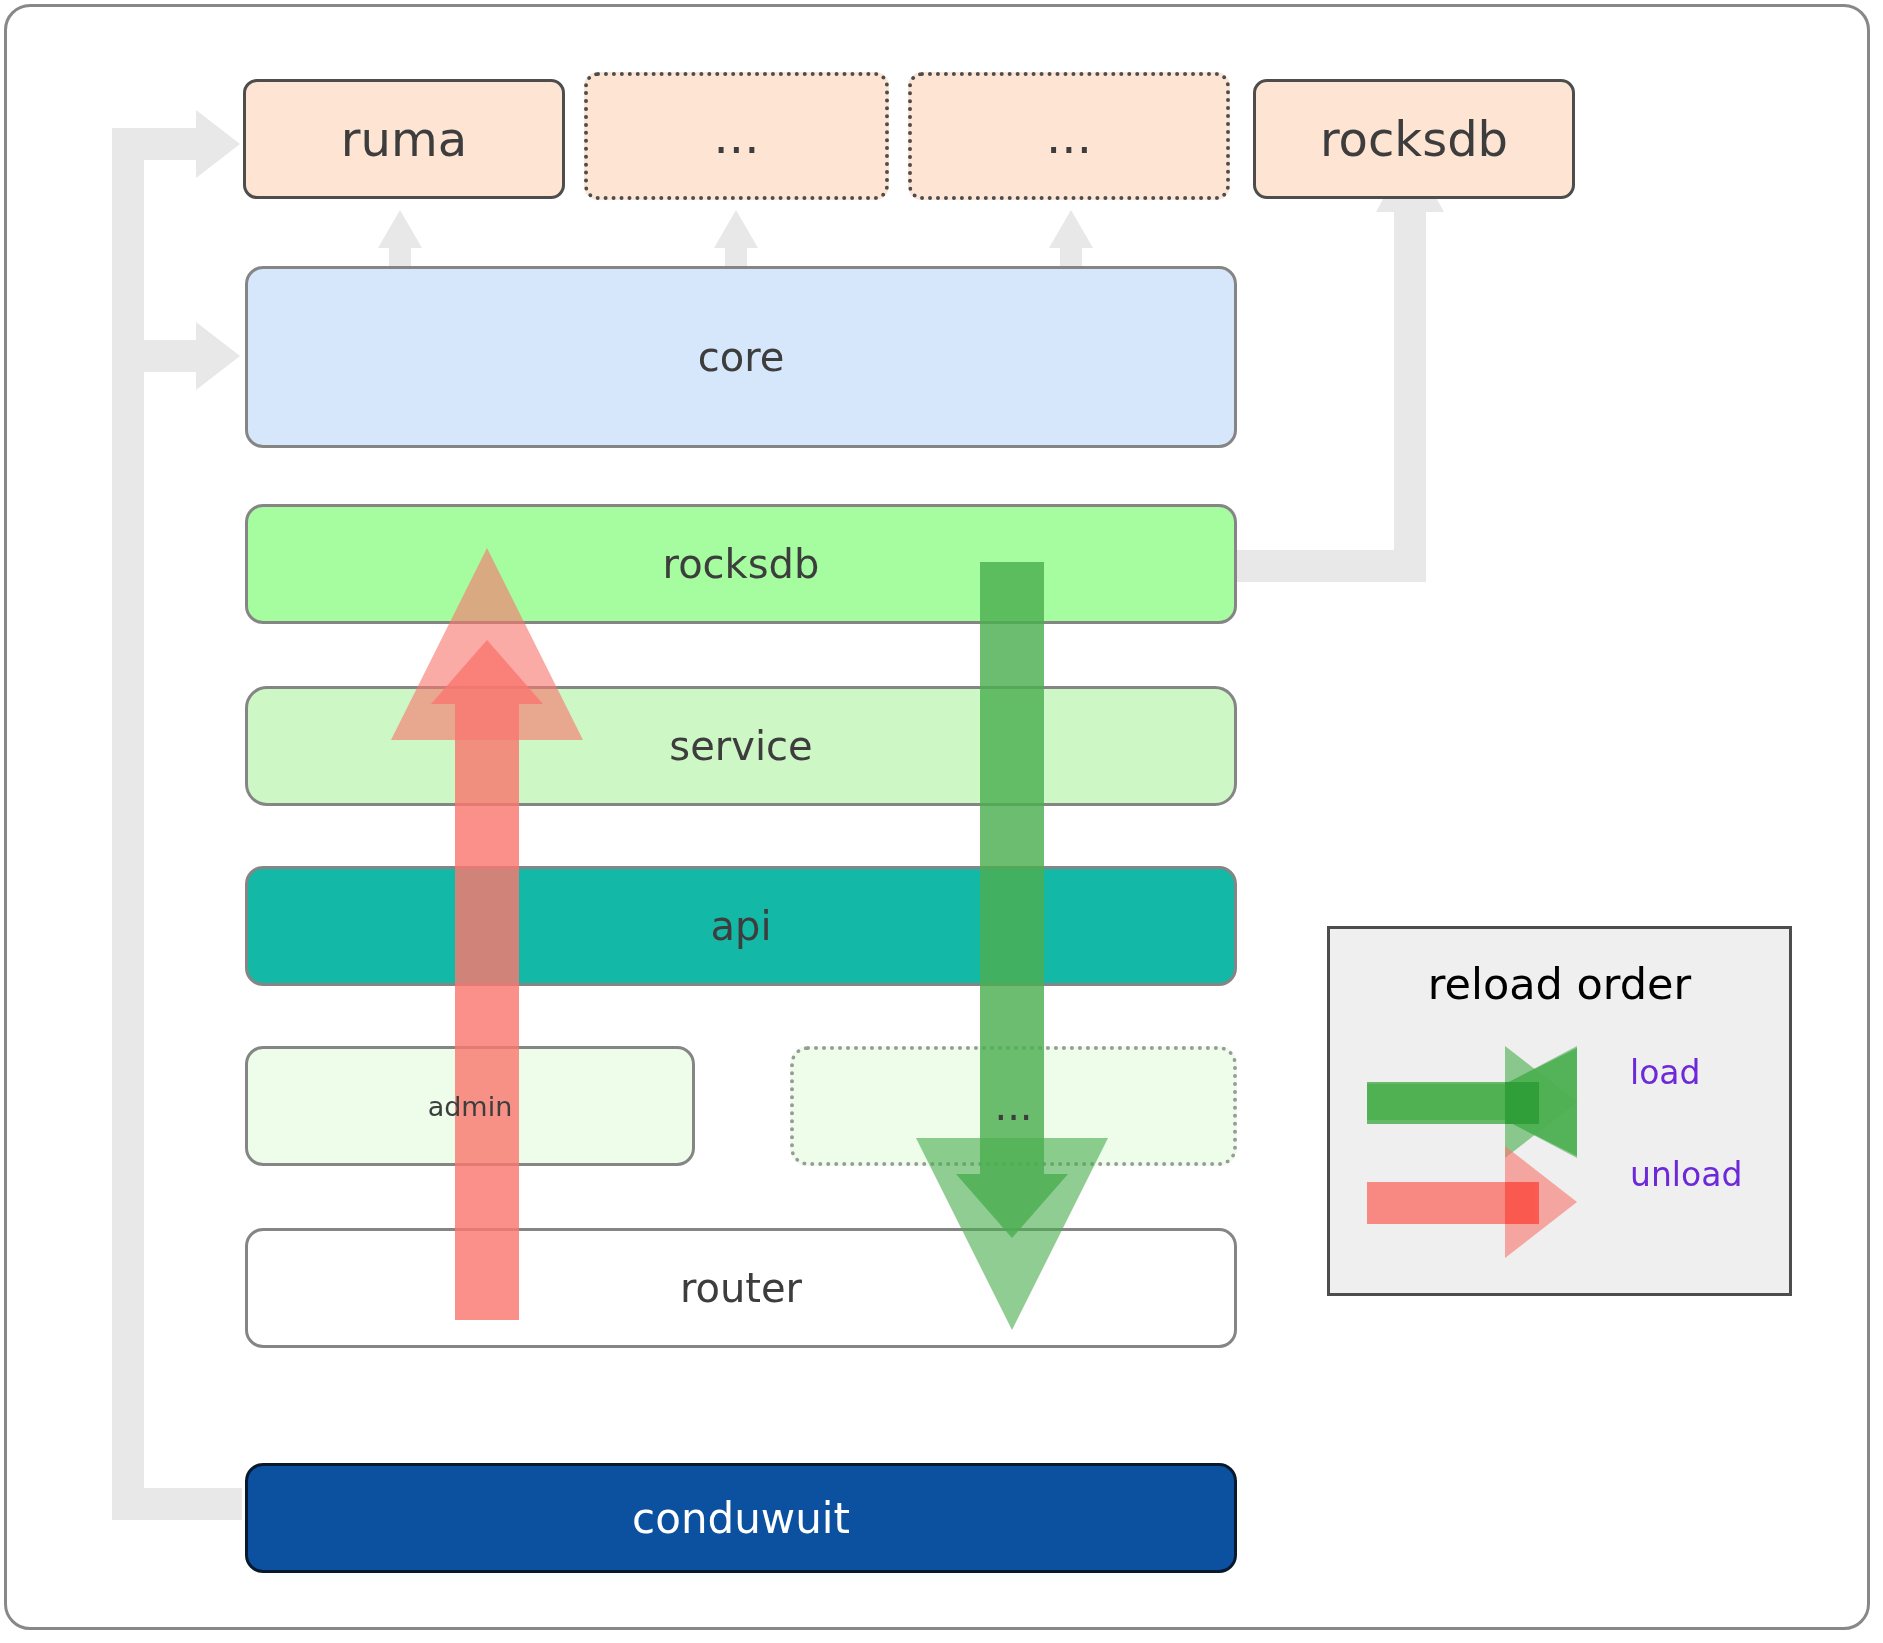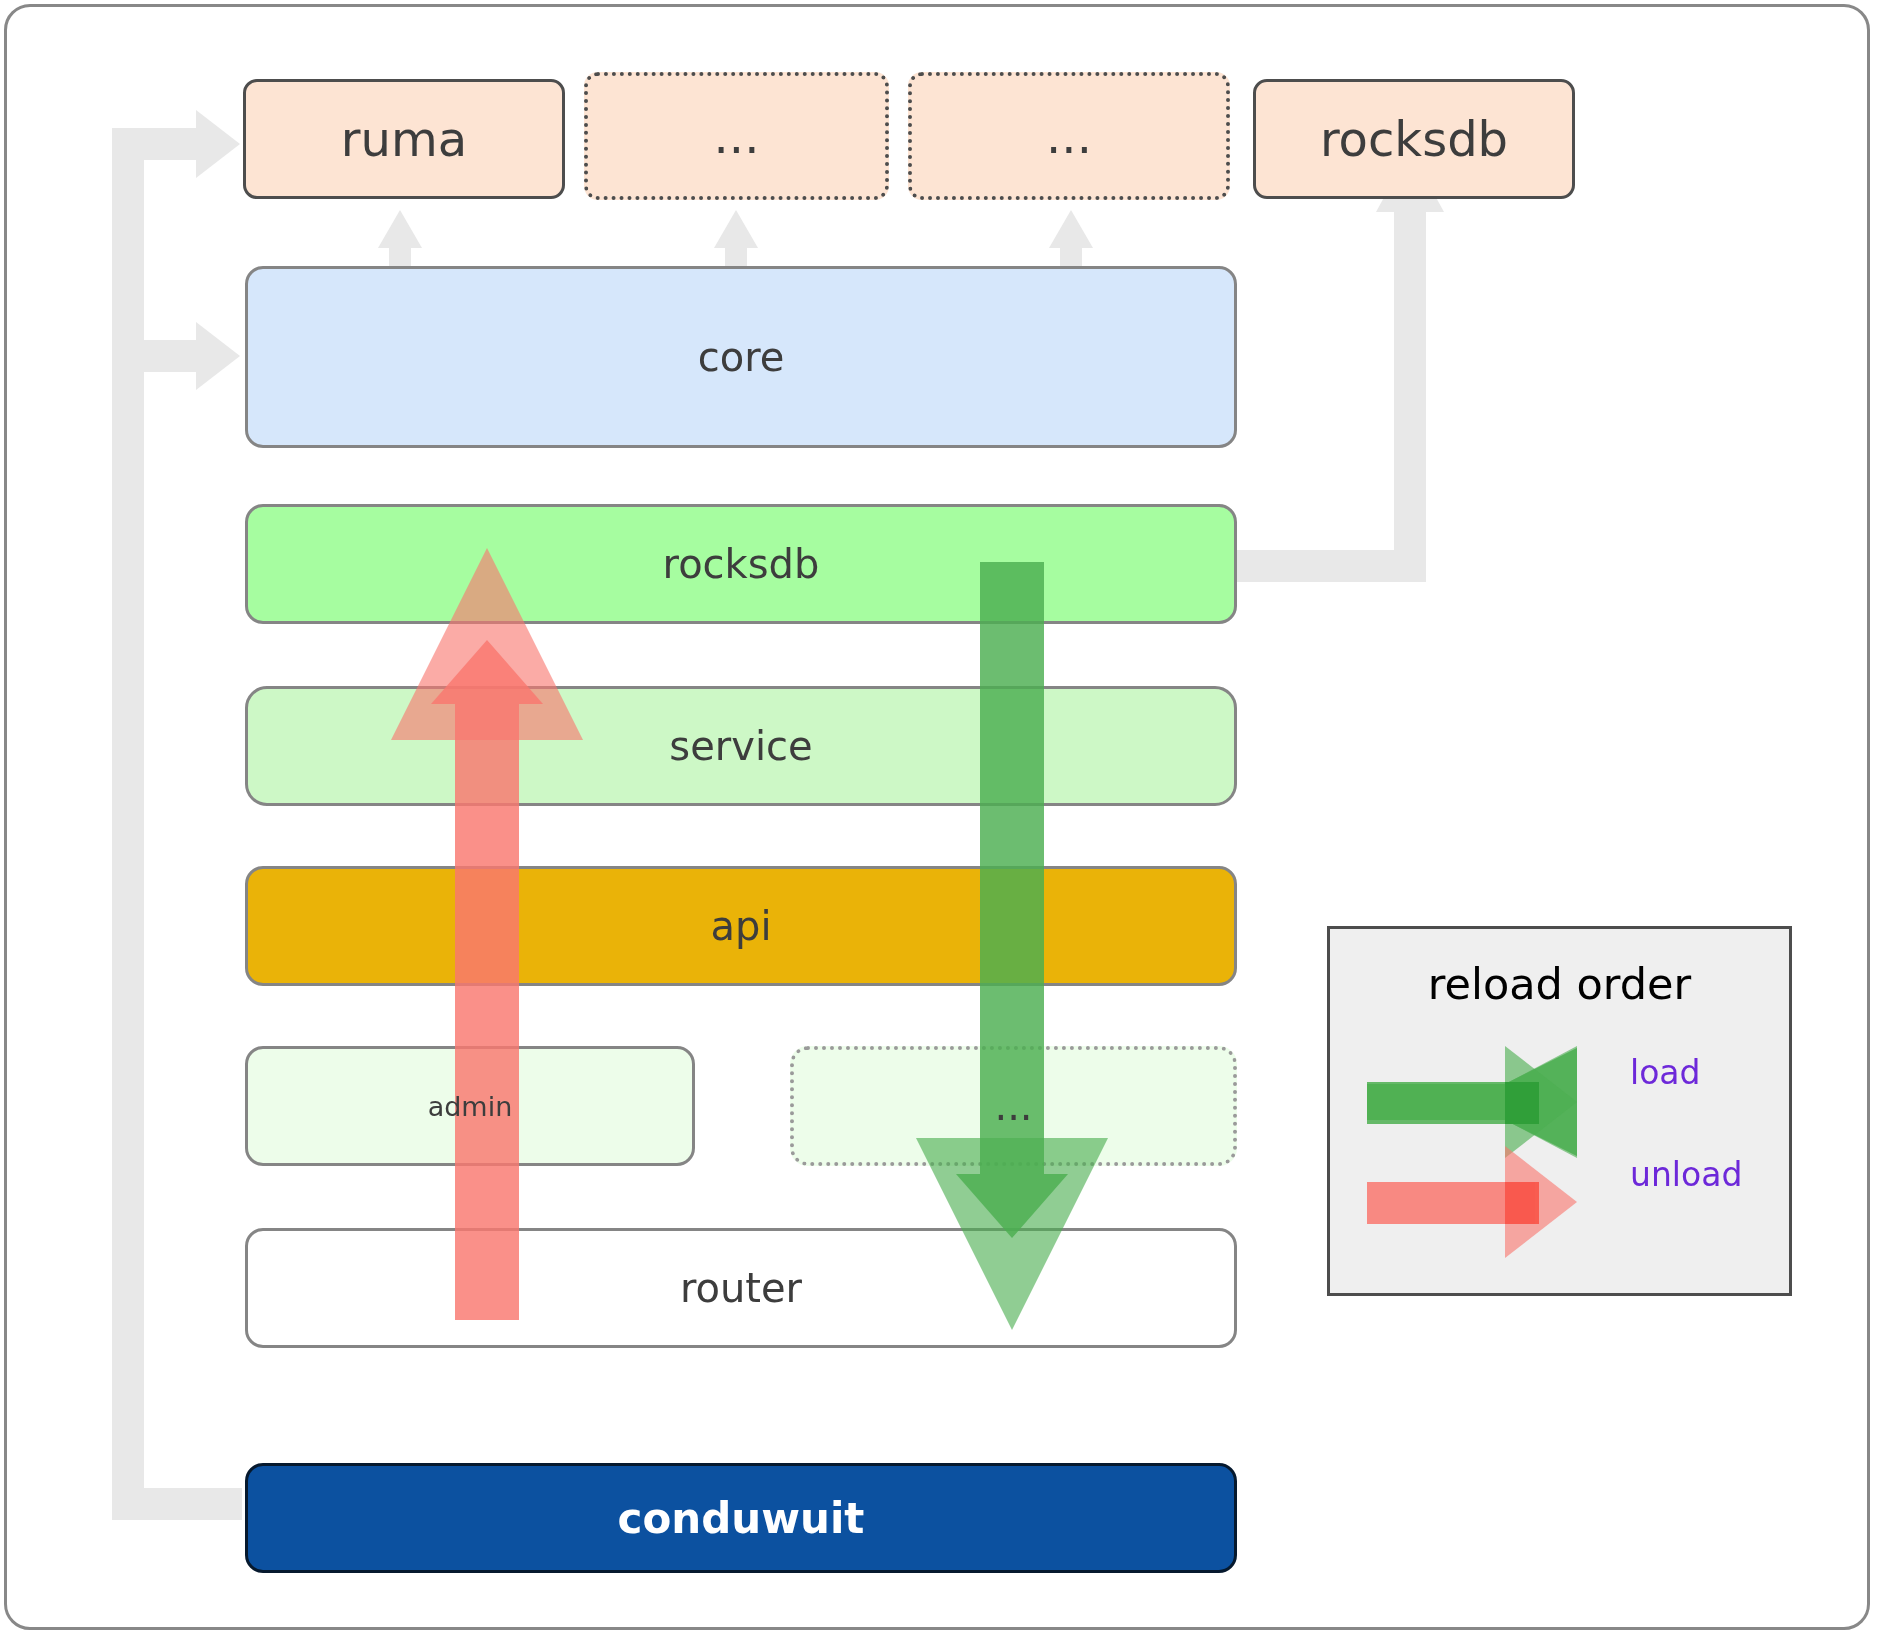--- a/index.html
+++ b/index.html
@@ -77,21 +77,21 @@
     border-radius: 18px;
   }
   .svc-box {
     background: #cdf8c6;
     border: 3px solid #858585;
     color: #3d3d3d;
     font-size: 40px;
     border-radius: 22px;
   }
   .api-box {
-    background: #eab308;
+    background: #14b8a6;
     border: 3px solid #858585;
     color: #3d3d3d;
     font-size: 40px;
     border-radius: 18px;
   }
   .admin-box {
     background: #edfdea;
     border: 3px solid #858585;
     color: #3d3d3d;
     font-size: 27px;
@@ -109,21 +109,21 @@
     border: 3px solid #858585;
     color: #3d3d3d;
     font-size: 40px;
     border-radius: 18px;
   }
   .app-box {
     background: #0c51a0;
     border: 3px solid #06192e;
     color: #ffffff;
     font-size: 42px;
-    font-weight: bold;
+    font-weight: normal;
     border-radius: 18px;
   }
   
   .legend {
     position: absolute;
     left: 1327px;
     top: 926px;
     width: 465px;
     height: 370px;
     background: #efefef;

